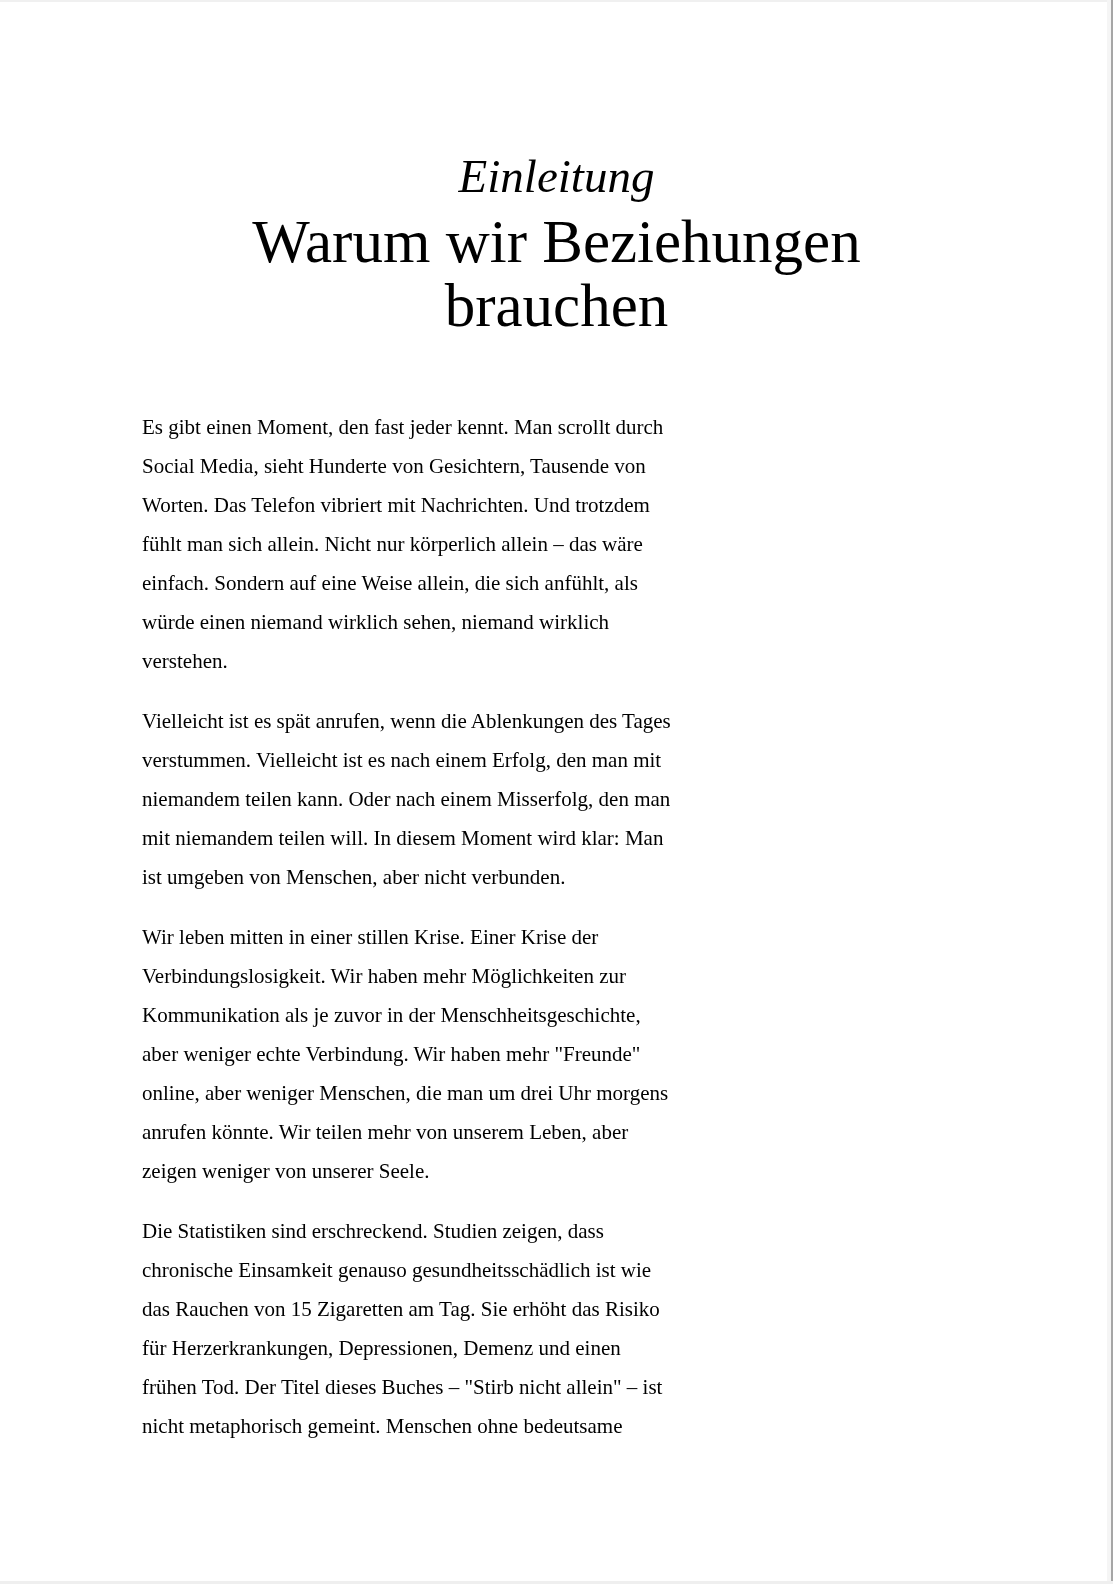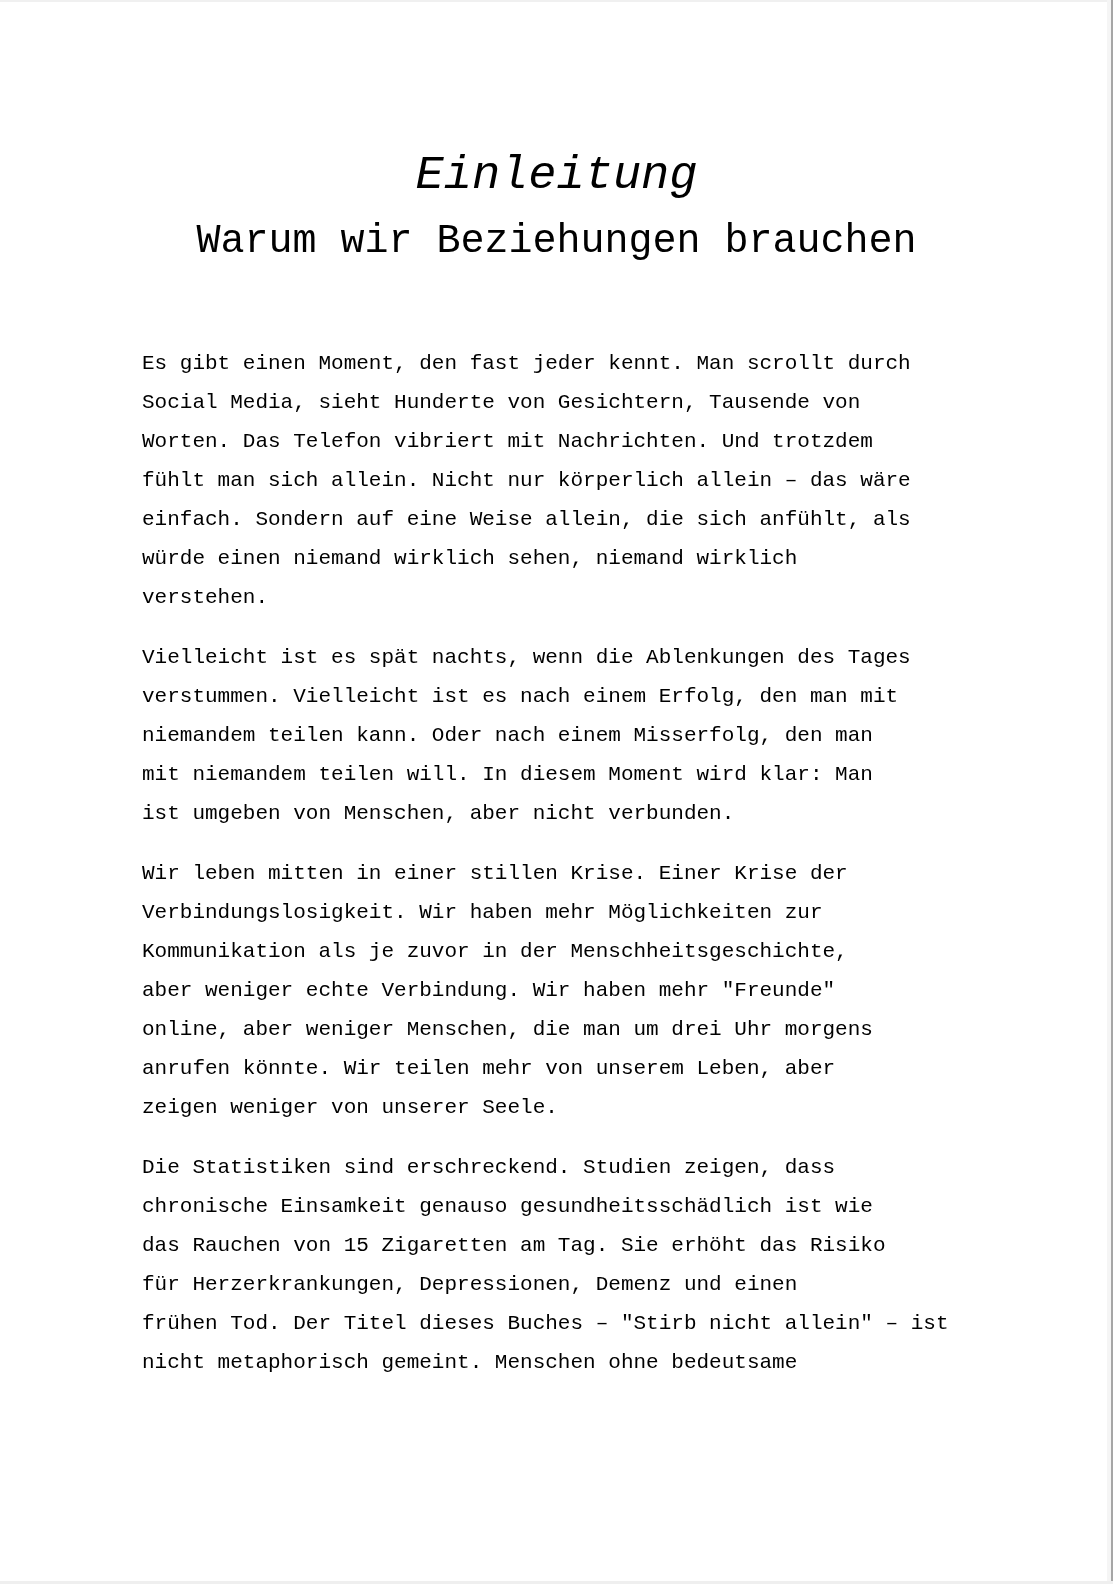--- a/index.html
+++ b/index.html
@@ -6,21 +6,21 @@
     margin: 0;
     padding: 0;
     background: #ffffff;
   }
   .page {
     position: relative;
     width: 1113px;
     height: 1584px;
     background: #ffffff;
     color: #000000;
-    font-family: Liberation Mono, monospace;
+    font-family: Liberation Serif, serif;
     overflow: hidden;
     box-sizing: border-box;
   }
   .edge-top {
     position: absolute;
     top: 0; left: 0; right: 0;
     height: 2px;
     background: #f0f0f0;
   }
   .edge-bottom {
@@ -49,21 +49,21 @@
     text-align: center;
     font-style: italic;
     font-weight: 400;
     font-size: 47px;
     line-height: 60px;
   }
   h2.chapter-subtitle {
     margin: 4px 0 0 0;
     text-align: center;
     font-weight: 400;
-    font-size: 40px;
+    font-size: 61px;
     line-height: 64px;
   }
   main.page-body {
     display: block;
     margin-top: 70px;
   }
   main.page-body p {
     margin: 0 0 21px 0;
     font-size: 21px;
     line-height: 39px;
@@ -81,21 +81,21 @@
       <h2 class="chapter-subtitle">Warum wir Beziehungen brauchen</h2>
     </header>
     <main class="page-body">
       <p>Es gibt einen Moment, den fast jeder kennt. Man scrollt durch
 Social Media, sieht Hunderte von Gesichtern, Tausende von
 Worten. Das Telefon vibriert mit Nachrichten. Und trotzdem
 fühlt man sich allein. Nicht nur körperlich allein – das wäre
 einfach. Sondern auf eine Weise allein, die sich anfühlt, als
 würde einen niemand wirklich sehen, niemand wirklich
 verstehen.</p>
-      <p>Vielleicht ist es spät nachts, wenn die Ablenkungen des Tages
+      <p>Vielleicht ist es spät anrufen, wenn die Ablenkungen des Tages
 verstummen. Vielleicht ist es nach einem Erfolg, den man mit
 niemandem teilen kann. Oder nach einem Misserfolg, den man
 mit niemandem teilen will. In diesem Moment wird klar: Man
 ist umgeben von Menschen, aber nicht verbunden.</p>
       <p>Wir leben mitten in einer stillen Krise. Einer Krise der
 Verbindungslosigkeit. Wir haben mehr Möglichkeiten zur
 Kommunikation als je zuvor in der Menschheitsgeschichte,
 aber weniger echte Verbindung. Wir haben mehr "Freunde"
 online, aber weniger Menschen, die man um drei Uhr morgens
 anrufen könnte. Wir teilen mehr von unserem Leben, aber

